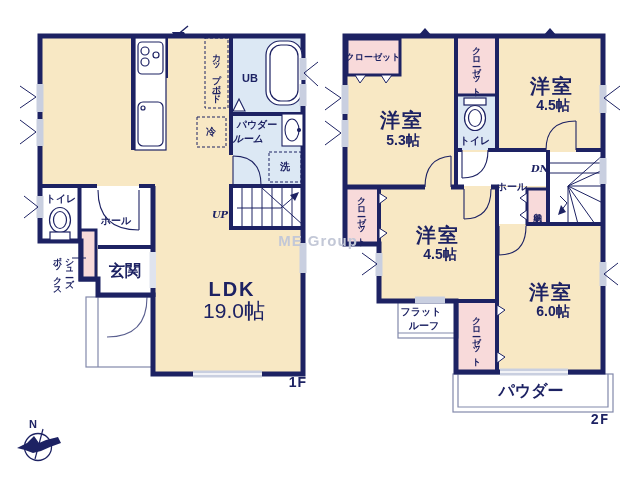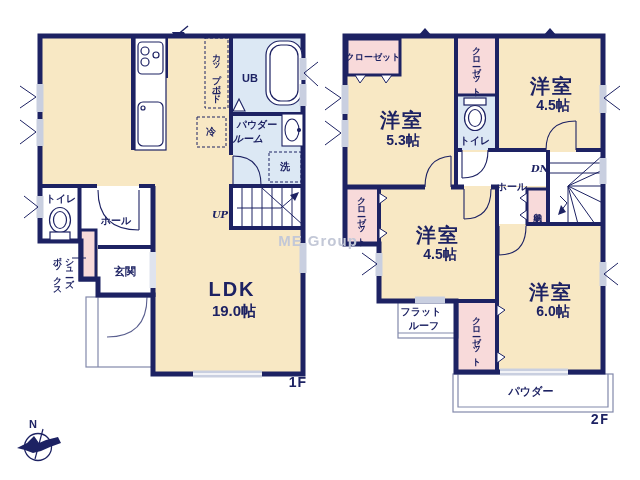--- a/index.html
+++ b/index.html
@@ -3,24 +3,24 @@
 <meta charset="utf-8">
 <style>
   html,body{margin:0;padding:0;background:#ffffff;}
   .stage{position:relative;width:640px;height:480px;background:#ffffff;overflow:hidden;
          font-family:"Liberation Sans","DejaVu Sans",sans-serif;}
   .stage svg{position:absolute;left:0;top:0;z-index:1;}
   .lbl{position:absolute;z-index:2;color:#1d2263;line-height:1;white-space:nowrap;
        transform:translate(-50%,-50%);text-align:center;}
   .v{writing-mode:vertical-rl;}
   .ldk-name{font-size:20px;font-weight:bold;letter-spacing:2px;}
-  .ldk-size{font-size:15px;font-weight:bold;}
+  .ldk-size{font-size:21px;font-weight:normal;}
   .room-name{font-size:20px;font-weight:bold;letter-spacing:2px;}
   .room-size{font-size:14px;font-weight:bold;}
-  .md{font-size:11px;font-weight:bold;}
+  .md{font-size:16px;font-weight:bold;}
   .sm{font-size:10px;font-weight:bold;}
   .xs{font-size:9px;font-weight:bold;}
   .stair-lbl{font-family:"DejaVu Serif","Liberation Serif",serif;font-style:italic;
              font-weight:bold;font-size:10px;}
   .floor-lbl{font-size:14px;font-weight:bold;letter-spacing:1px;}
   .watermark{font-size:15px;font-weight:bold;letter-spacing:1px;color:#c3c8d7;}
   .compass-n{font-size:11px;font-weight:bold;}
 </style>
 </head>
 <body>

